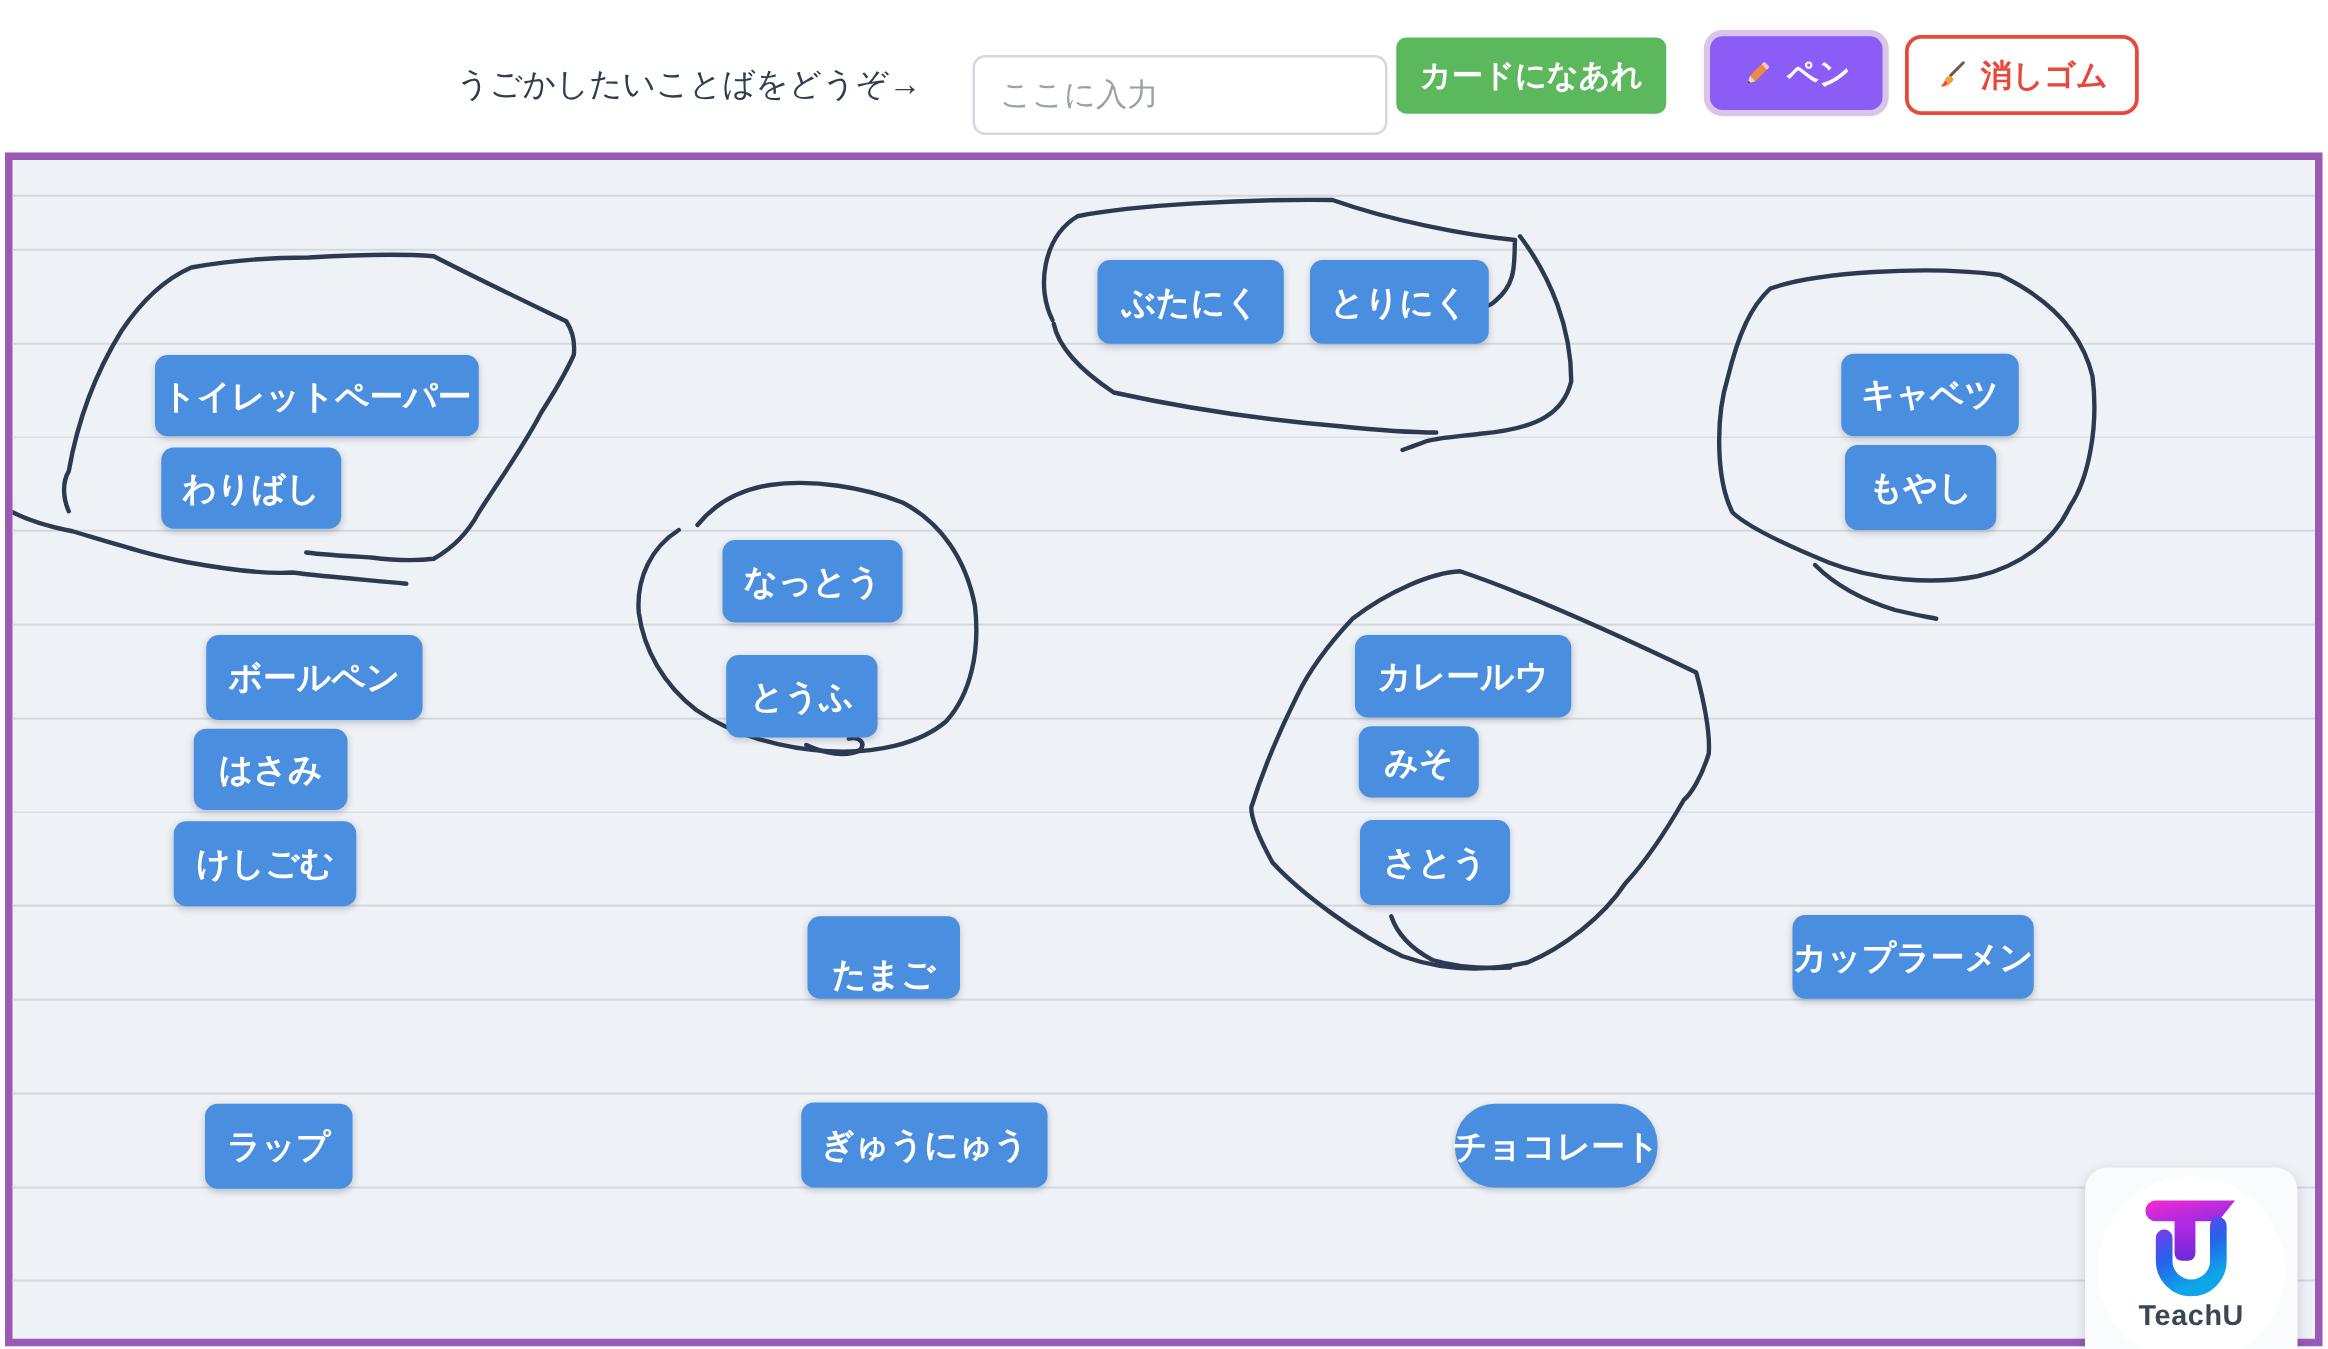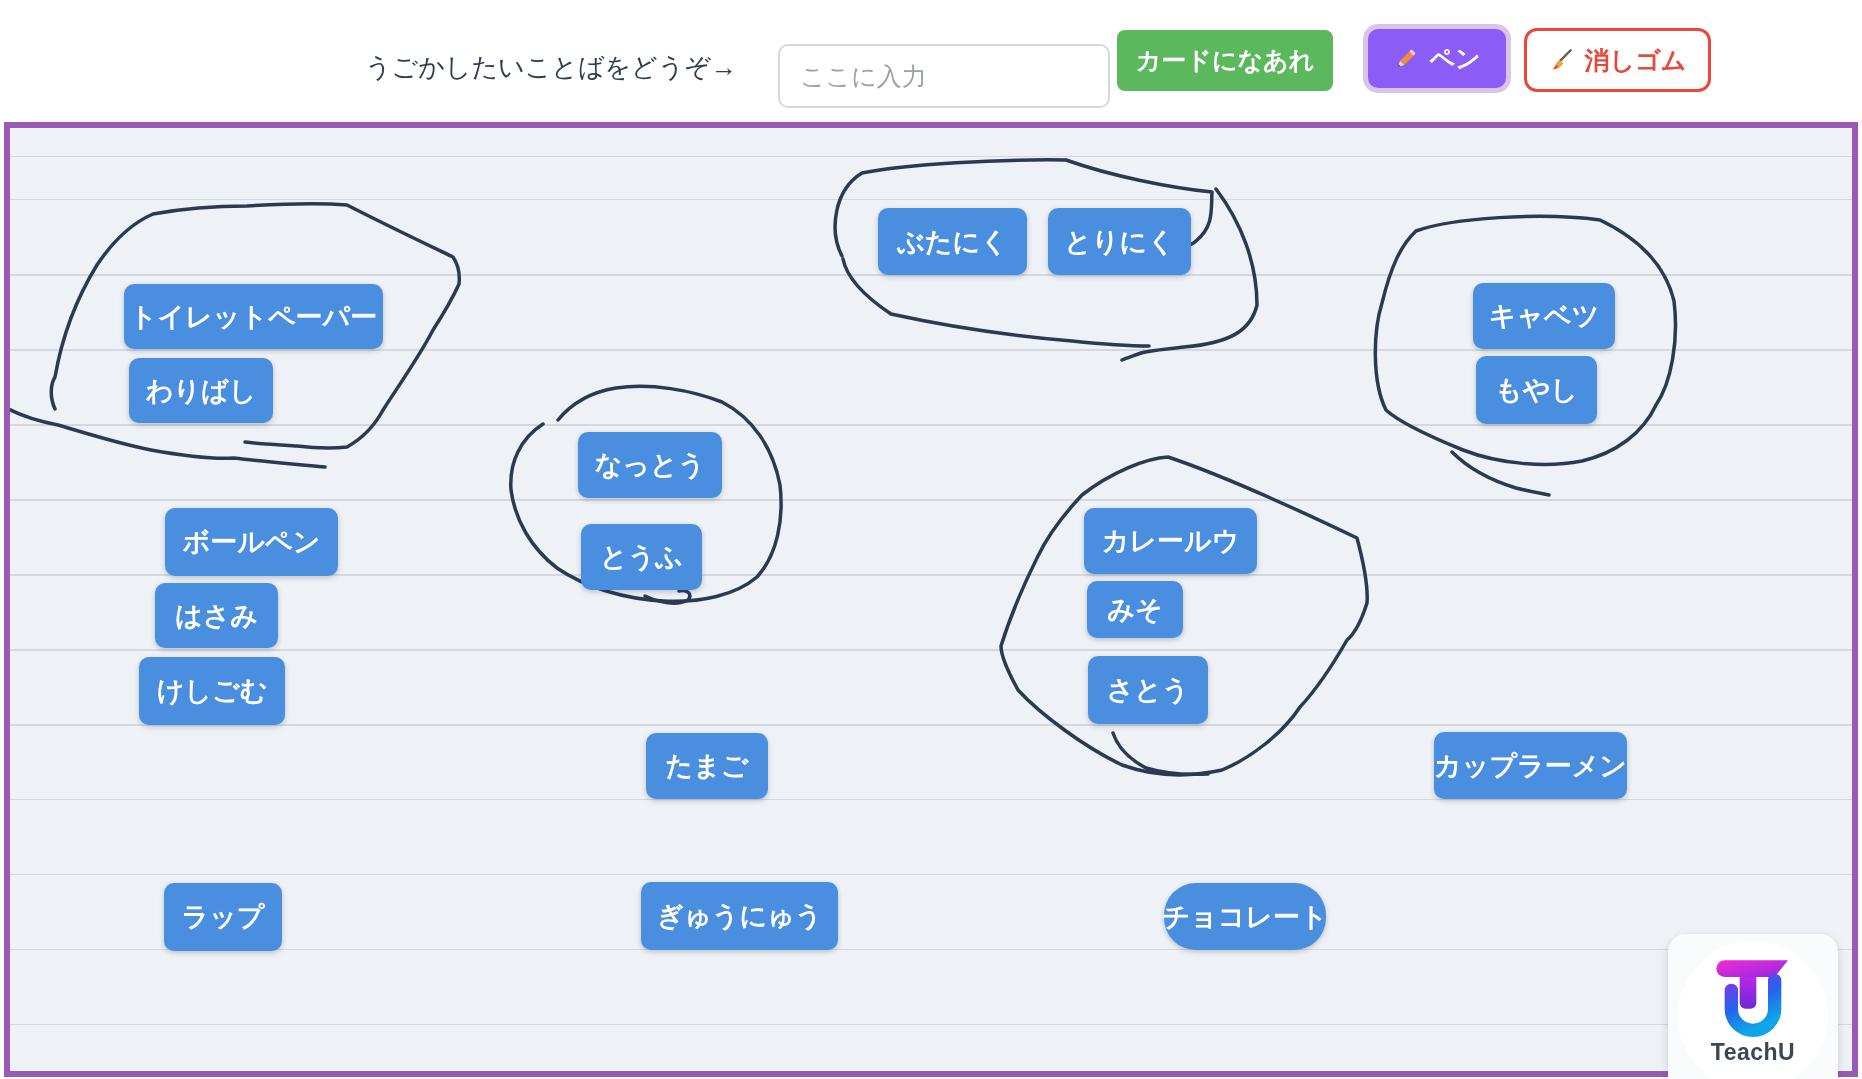--- a/index.html
+++ b/index.html
@@ -136,21 +136,21 @@
   </button>
       <button class="word-card" style="left: 1084px; top: 508px; width: 173px; height: 66px;">
     <span>カレールウ</span>
   </button>
       <button class="word-card" style="left: 1087px; top: 581px; width: 96px; height: 57px;">
     <span>みそ</span>
   </button>
       <button class="word-card" style="left: 1088px; top: 656px; width: 120px; height: 68px;">
     <span>さとう</span>
   </button>
-      <button class="word-card" style="left: 646px; top: 733px; width: 122px; height: 66px;">
+      <button class="word-card" style="left: 646px; top: 733px; width: 122px; height: 66px; align-items: flex-end;">
     <span>たまご</span>
   </button>
       <button class="word-card" style="left: 1434px; top: 732px; width: 193px; height: 67px;">
     <span>カップラーメン</span>
   </button>
       <button class="word-card" style="left: 164px; top: 883px; width: 118px; height: 68px;">
     <span>ラップ</span>
   </button>
       <button class="word-card" style="left: 641px; top: 882px; width: 197px; height: 68px;">
     <span>ぎゅうにゅう</span>

